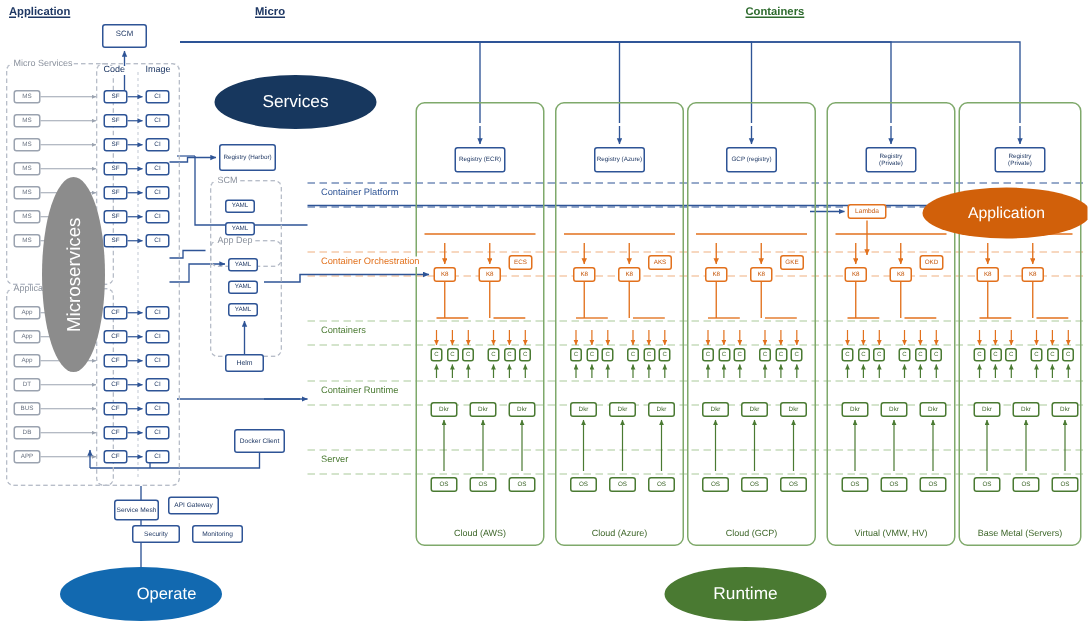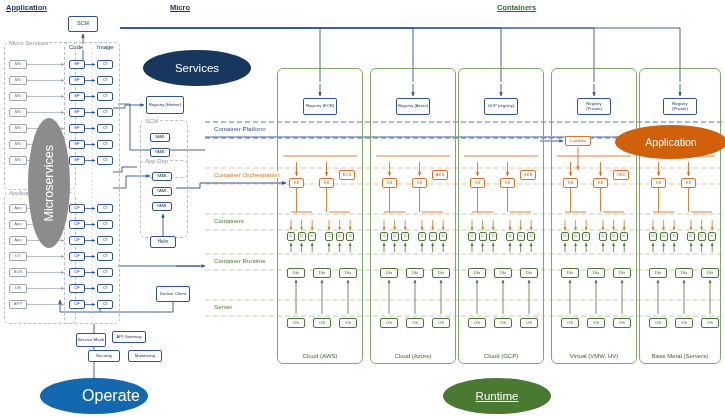--- a/index.html
+++ b/index.html
@@ -389,24 +389,24 @@
       <div class="bx bx-blue" style="left: 128px; top: 350px; width: 34px; height: 12px; font-size: 4.4px;">Monitoring</div>
     </div>
   <div id="ovals">
       <div class="oval" style="left: 143px; top: 50px; width: 108px; height: 36px; background: rgb(23, 55, 94);">
         <span style="font-size: 11.5px;">Services</span>
       </div>
       <div class="oval" style="left: 615px; top: 125px; width: 112px; height: 34px; background: rgb(209, 96, 10);">
         <span style="font-size: 10.5px;">Application</span>
       </div>
       <div class="oval" style="left: 443px; top: 378px; width: 108px; height: 36px; background: rgb(74, 122, 50);">
-        <span style="font-size: 11.5px; text-decoration: underline;">Runtime</span>
+        <span style="font-size: 11.5px;">Runtime</span>
       </div>
       <div class="oval" style="left: 40px; top: 378px; width: 108px; height: 36px; background: rgb(18, 105, 176);">
-        <span style="font-size: 16px; margin-left: 34px;">Operate</span>
+        <span style="font-size: 11px; margin-left: 34px;">Operate</span>
       </div>
       <div class="oval gray" style="left: 28px; top: 118px; width: 42px; height: 130px; background: rgb(140, 140, 140);">
         <span class="ov-txt-vert">Microservices</span>
       </div>
     </div>
   <div id="bandlbls">
       <div class="band-lbl" style="left: 212px; top: 125px; color: rgb(46, 84, 150);">Container Platform</div>
       <div class="band-lbl" style="left: 212px; top: 171px; color: rgb(226, 113, 29);">Container Orchestration</div>
       <div class="band-lbl" style="left: 212px; top: 217px; color: rgb(74, 122, 50);">Containers</div>
       <div class="band-lbl" style="left: 212px; top: 257px; color: rgb(74, 122, 50);">Container Runtime</div>

